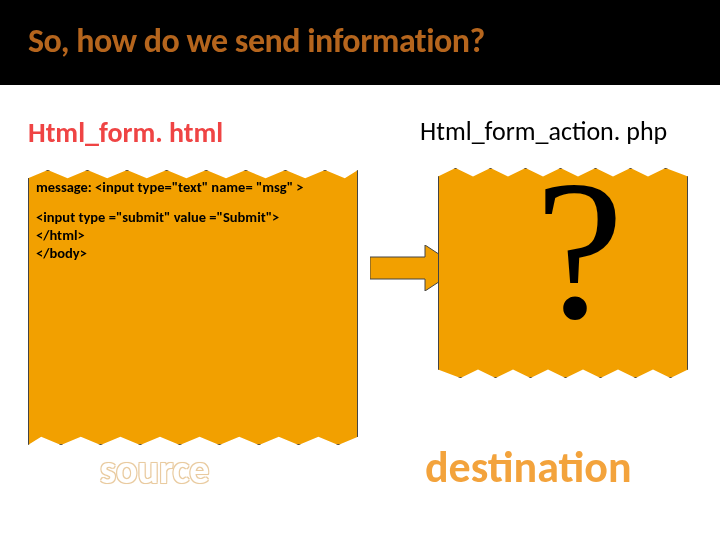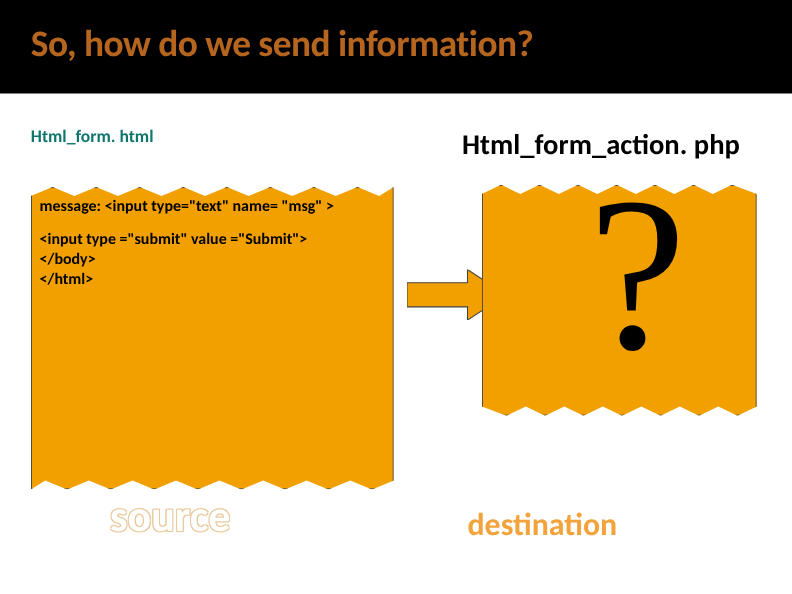--- a/index.html
+++ b/index.html
@@ -1,21 +1,21 @@
 <!DOCTYPE html>
 <html><head>
 <meta charset="utf-8">
 <style>
   * { margin: 0; padding: 0; box-sizing: border-box; }
   html, body { width: 720px; height: 540px; background: #fff; font-family: Calibri, Arial, sans-serif; overflow: hidden; }
   .slide { position: relative; width: 720px; height: 512px; background: #fff; }
   .title-bar { position: absolute; top: 0; left: 0; width: 720px; height: 85px; background: #000; }
   .title { position: absolute; top: 20px; left: 28px; color: #b5651d; font-weight: 700; font-size: 34px; letter-spacing: -0.5px; }
-  .left-label { position: absolute; top: 115px; left: 28px; font-size: 16px; font-weight: 700; color: #0f766e; }
-  .right-label { position: absolute; top: 115px; left: 420px; font-size: 26px; font-weight: 700; color: #000; text-align: right; }
+  .left-label { position: absolute; top: 115px; left: 28px; font-size: 28px; font-weight: 700; color: #ef4444; }
+  .right-label { position: absolute; top: 115px; left: 420px; font-size: 26px; font-weight: 400; color: #000; text-align: right; }
   .code-box {
     position: absolute; top: 170px; left: 28px; width: 330px; height: 275px;
     background: #f2a000; border: 1px solid #444;
     clip-path: polygon(
       0% 3%, 6% 0%, 12% 3%, 18% 0%, 24% 3%, 30% 0%, 36% 3%, 42% 0%, 48% 3%, 54% 0%, 60% 3%, 66% 0%, 72% 3%, 78% 0%, 84% 3%, 90% 0%, 96% 3%, 100% 0%,
       100% 97%, 94% 100%, 88% 97%, 82% 100%, 76% 97%, 70% 100%, 64% 97%, 58% 100%, 52% 97%, 46% 100%, 40% 97%, 34% 100%, 28% 97%, 22% 100%, 16% 97%, 10% 100%, 4% 97%, 0% 100%
     );
   }
   .code-inner { position: absolute; top: 178px; left: 36px; width: 318px; font-size: 14.5px; font-weight: 700; color: #000; line-height: 1.25; }
   .code-inner .line { white-space: pre; }
@@ -27,41 +27,41 @@
     position: absolute; top: 168px; left: 438px; width: 250px; height: 210px;
     background: #f2a000; border: 1px solid #444;
     clip-path: polygon(
       0% 4%, 7% 0%, 14% 4%, 21% 0%, 28% 4%, 35% 0%, 42% 4%, 49% 0%, 56% 4%, 63% 0%, 70% 4%, 77% 0%, 84% 4%, 91% 0%, 100% 4%,
       100% 96%, 93% 100%, 86% 96%, 79% 100%, 72% 96%, 65% 100%, 58% 96%, 51% 100%, 44% 96%, 37% 100%, 30% 96%, 23% 100%, 16% 96%, 9% 100%, 0% 96%
     );
     display: flex; align-items: center; justify-content: center;
   }
   .q-mark { font-size: 200px; font-weight: 400; color: #000; font-family: Georgia, serif; line-height: 1; position: absolute; top: 150px; left: 535px; }
   .source { position: absolute; bottom: 18px; left: 100px; font-size: 40px; font-weight: 700; color: #fff; text-shadow: 0 0 2px #e9cba0, 1px 1px 0 #e9cba0, -1px -1px 0 #e9cba0, 1px -1px 0 #e9cba0, -1px 1px 0 #e9cba0; }
-  .dest { position: absolute; bottom: 18px; left: 425px; font-size: 29px; font-weight: 700; color: #f3a33c; }
+  .dest { position: absolute; bottom: 18px; left: 425px; font-size: 44px; font-weight: 700; color: #f3a33c; }
 </style>
 </head>
 <body>
 
 <div class="slide">
   <div class="title-bar"></div>
   <div class="title">So, how do we send information?</div>
 
   <div class="left-label">Html_form. html</div>
   <div class="right-label">Html_form_action. php</div>
 
   <div class="code-box"></div>
   <div class="code-inner">
     <div class="block">
       <div class="line">message: &lt;input type="text" name= "msg" &gt;</div>
     </div>
     <div class="block">
       <div class="line">&lt;input type ="submit" value ="Submit"&gt;</div>
+      <div class="line">&lt;/html&gt;</div>
       <div class="line">&lt;/body&gt;</div>
-      <div class="line">&lt;/html&gt;</div>
     </div>
   </div>
 
   <div class="arrow">
     <svg viewBox="0 0 90 46">
       <polygon points="0,12 55,12 55,0 90,23 55,46 55,34 0,34" fill="#f2a000" stroke="#444" stroke-width="1"></polygon>
     </svg>
   </div>
 
   <div class="q-box"></div>

